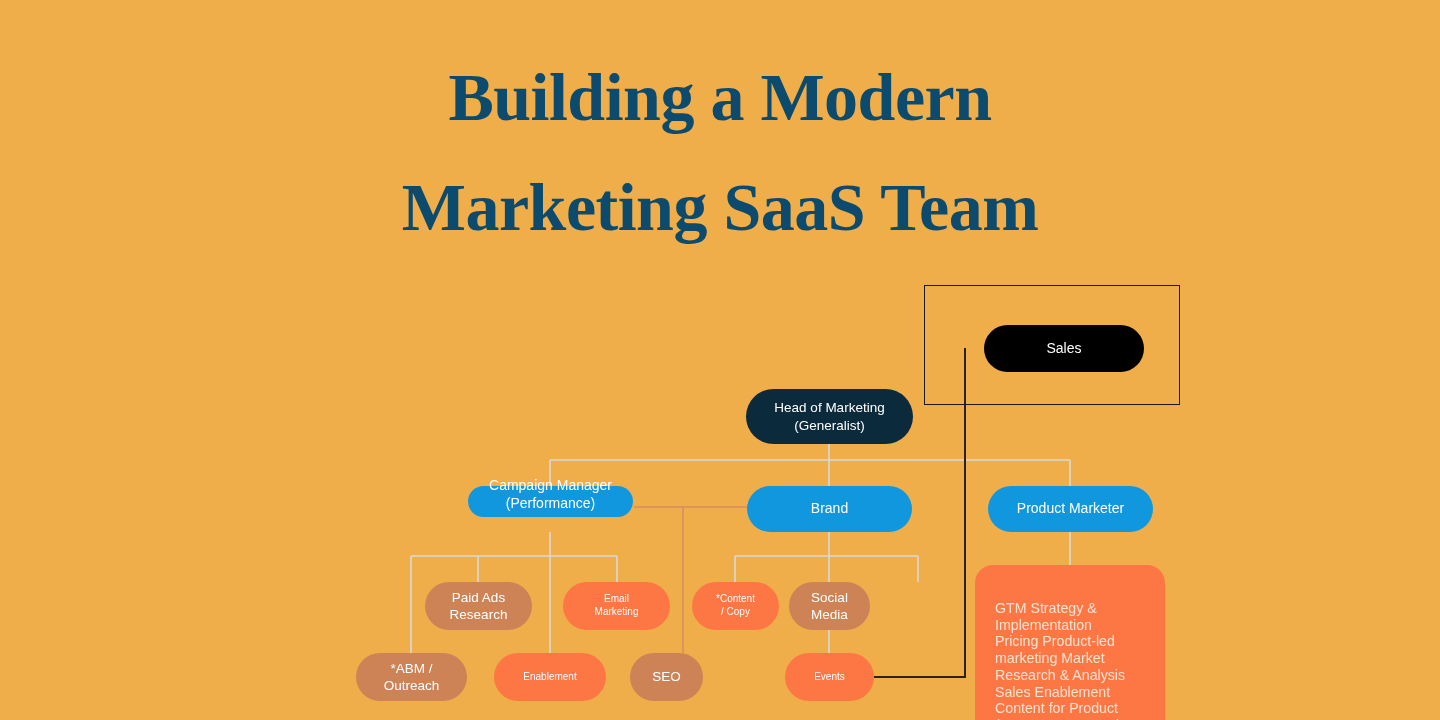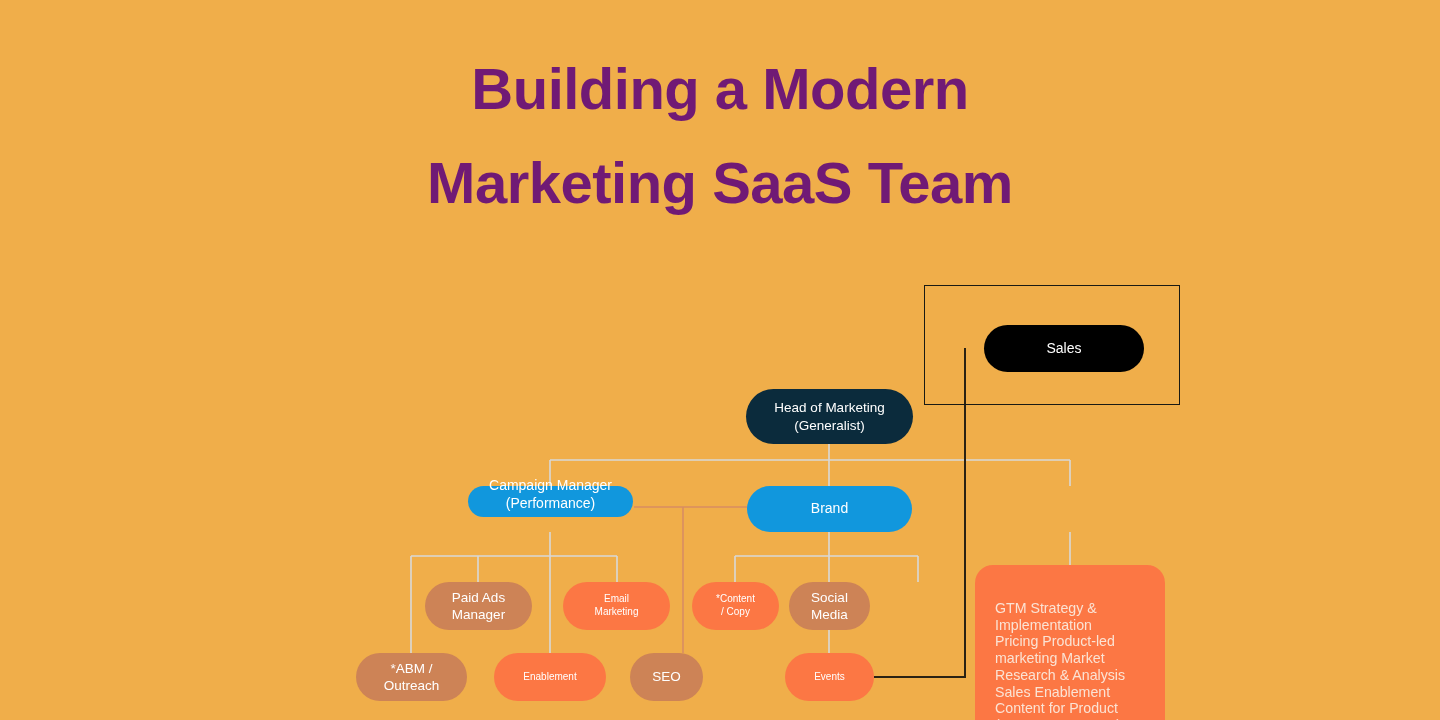--- a/index.html
+++ b/index.html
@@ -25,26 +25,27 @@
   #title-block {
     position: absolute;
     left: 0;
     top: 42px;
     width: 1440px;
     text-align: center;
     pointer-events: none;
   }
   #title-block .line {
     display: block;
-    font-size: 58px;
+    font-size: 68px;
     font-weight: bold;
-    color: #701a75;
+    color: #0c4a6e;
     line-height: 1.62;
     letter-spacing: -0.5px;
     white-space: nowrap;
+    font-family: Liberation Serif, serif;
   }
 
   
   #wires {
     position: absolute;
     left: 0;
     top: 0;
     width: 1440px;
     height: 720px;
   }
@@ -169,24 +170,27 @@
 
   <div class="node blue" style="left:468px; top:486px; width:165px; height:31px;align-items:flex-end;">
     <span>Campaign Manager
 (Performance)</span>
   </div>
 
   <div class="node blue" style="left:747px; top:486px; width:165px; height:46px;">
     <span>Brand</span>
   </div>
 
+  <div class="node blue" style="left:988px; top:486px; width:165px; height:46px;">
+    <span>Product Marketer</span>
+  </div>
 
   <div class="node orange-muted" style="left:425px; top:582px; width:107px; height:48px;">
     <span>Paid Ads
-Manager</span>
+Research</span>
   </div>
 
   <div class="node orange-bright" style="left:563px; top:582px; width:107px; height:48px;">
     <span>Email
 Marketing</span>
   </div>
 
   <div class="node orange-bright" style="left:692px; top:582px; width:87px; height:48px;">
     <span>*Content
 / Copy</span>

